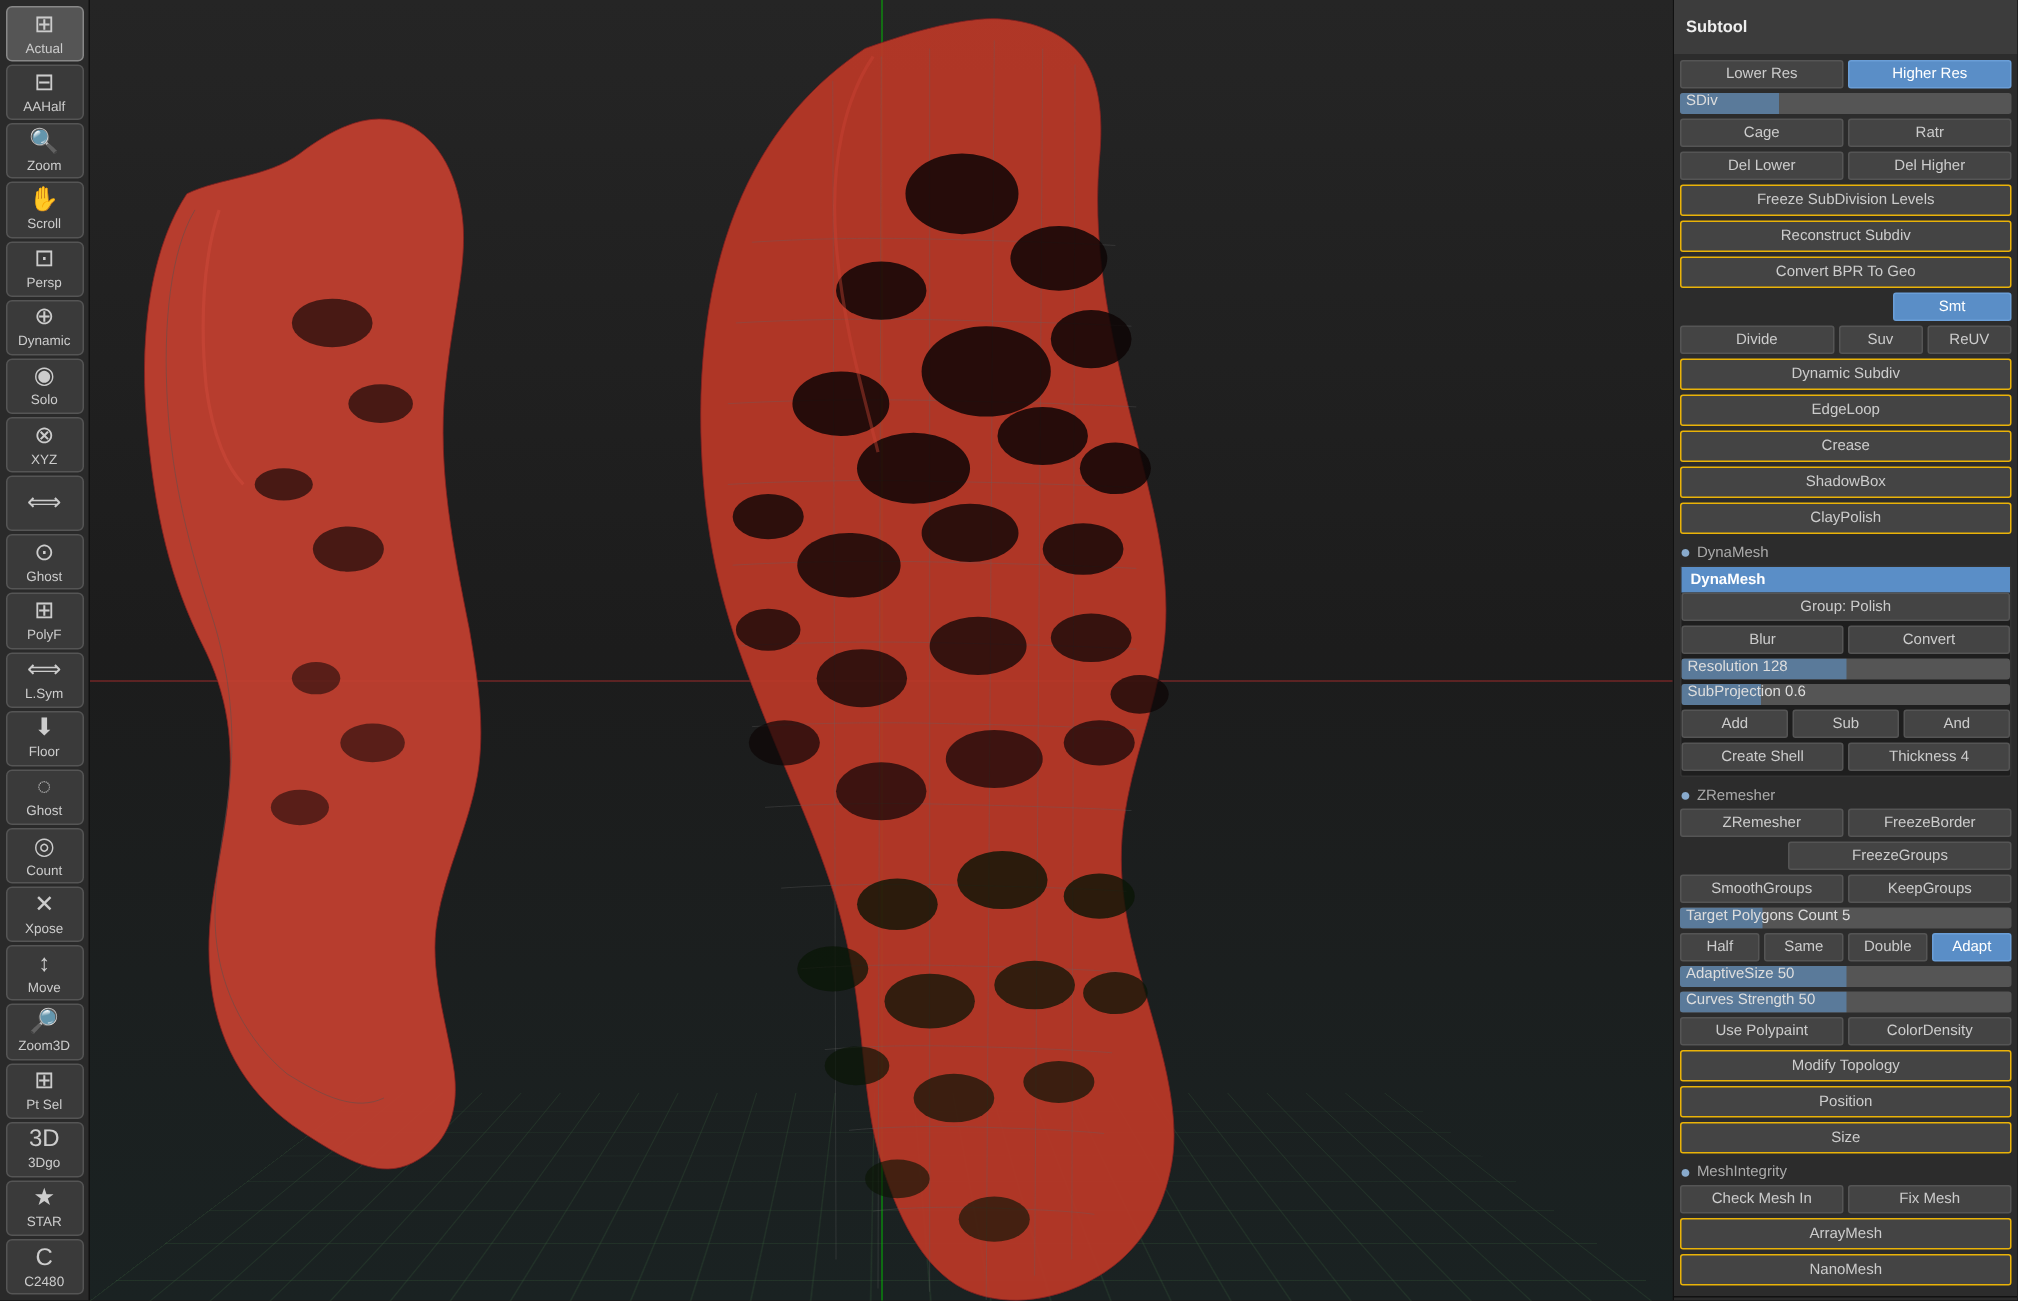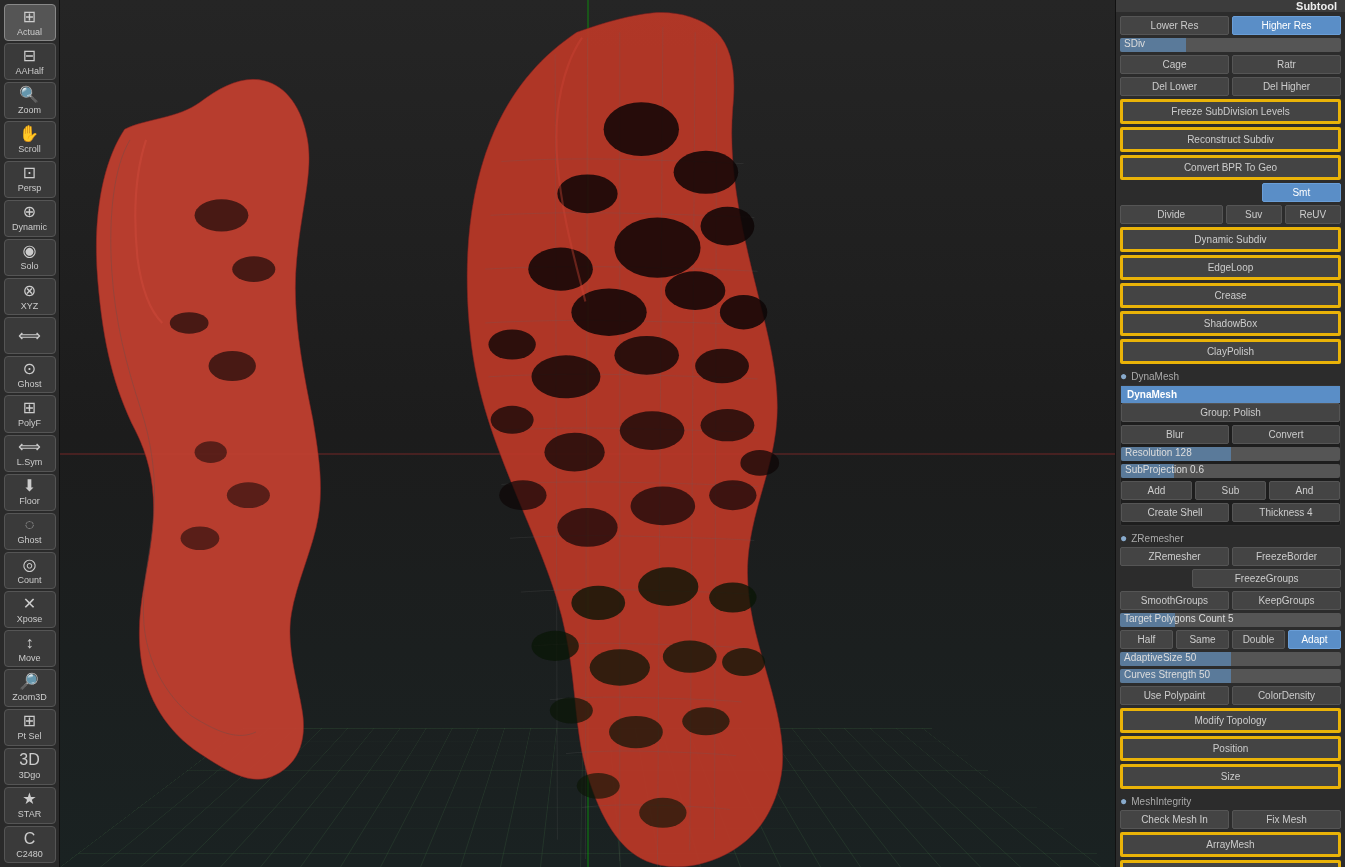--- a/index.html
+++ b/index.html
@@ -179,21 +179,21 @@
       align-items: flex-start;
       padding: 0 4px;
       font-size: 10px;
       color: #ddd;
     }
 
     .single-btn {
       width: 100%;
       padding: 4px;
       background: #444;
-      border: 3px solid #eab308;
+      border: 1px solid #eab308;
       border-radius: 2px;
       color: #ccc;
       font-size: 10px;
       text-align: center;
       cursor: pointer;
       margin-bottom: 3px;
     }
 
     .subsection-label {
       font-size: 10px;
@@ -220,25 +220,25 @@
       font-size: 10px;
       color: #fff;
       font-weight: bold;
     }
     .dynam-body {
       padding: 0;
     }
 
     .subtool-header {
       background: #3c3c3c;
-      padding: 0 8px;
+      padding: 12px 8px;
       font-size: 11px;
       color: #eee;
       font-weight: bold;
-      text-align: right;
+      text-align: left;
     }
   </style>
 </head>
 <body>
 
 <div class="left-toolbar">
   <div class="tool-btn active">
     <div class="tool-icon">⊞</div>
     <div>Actual</div>
   </div>

